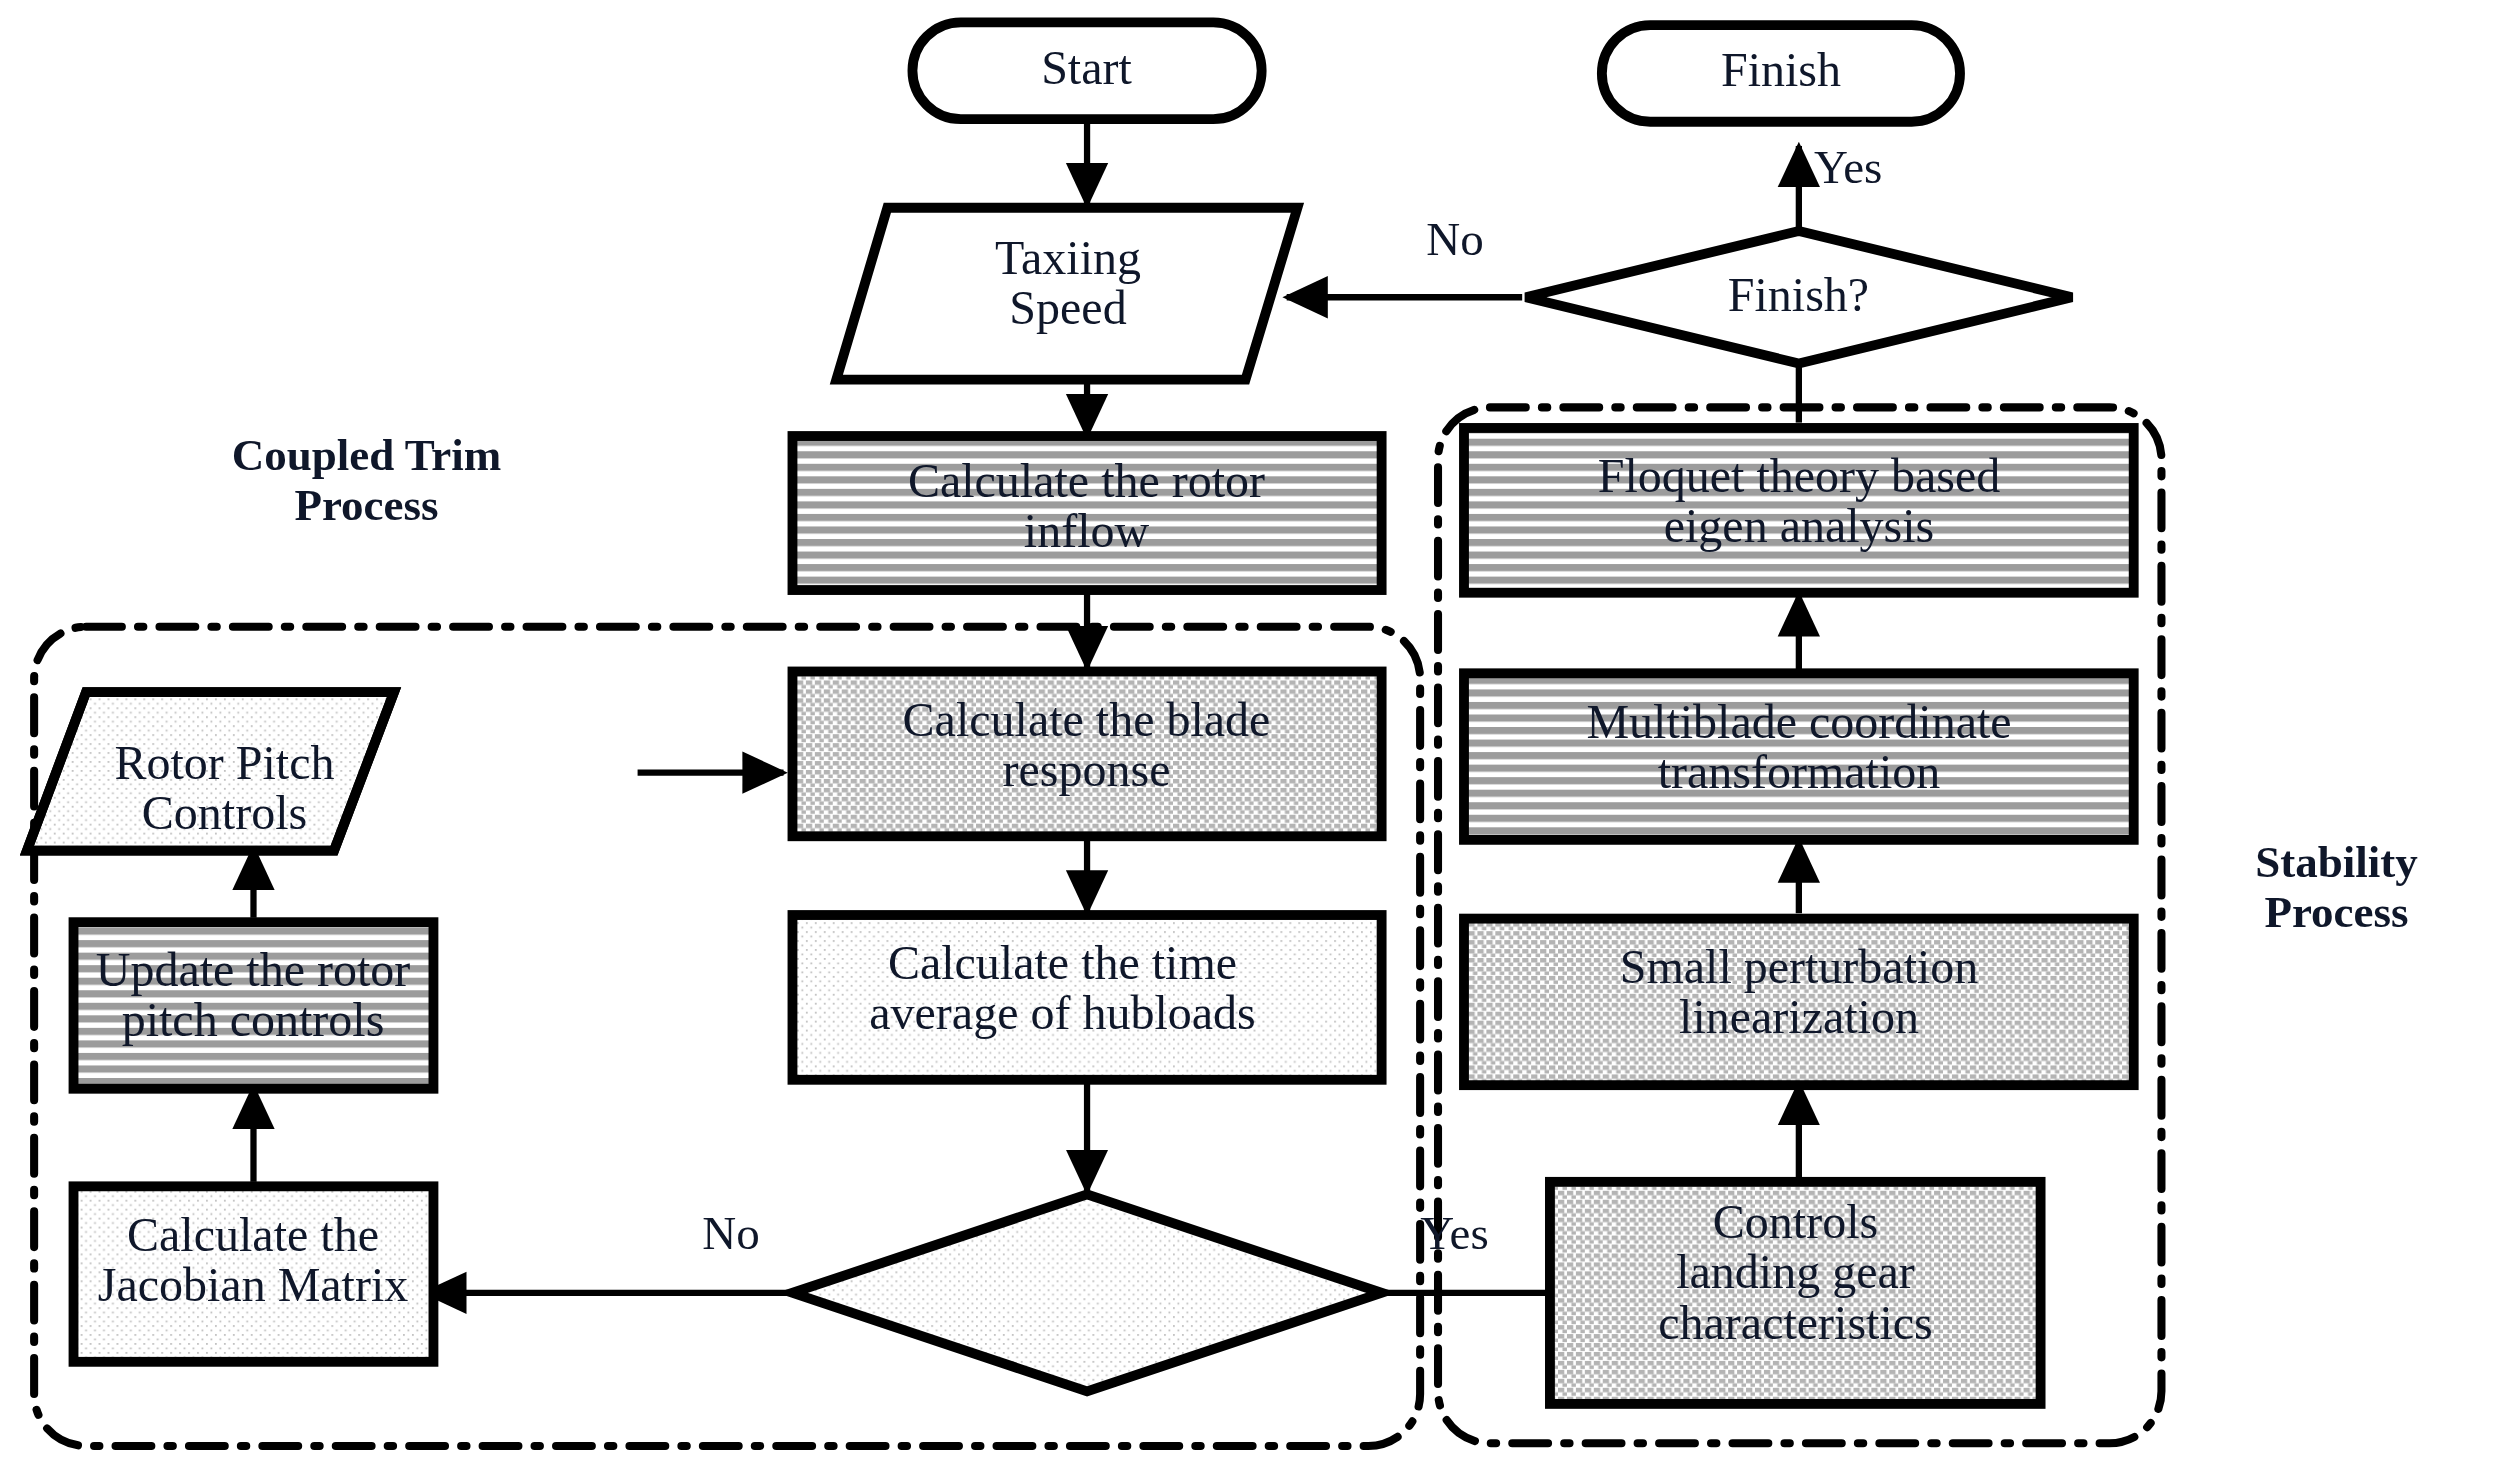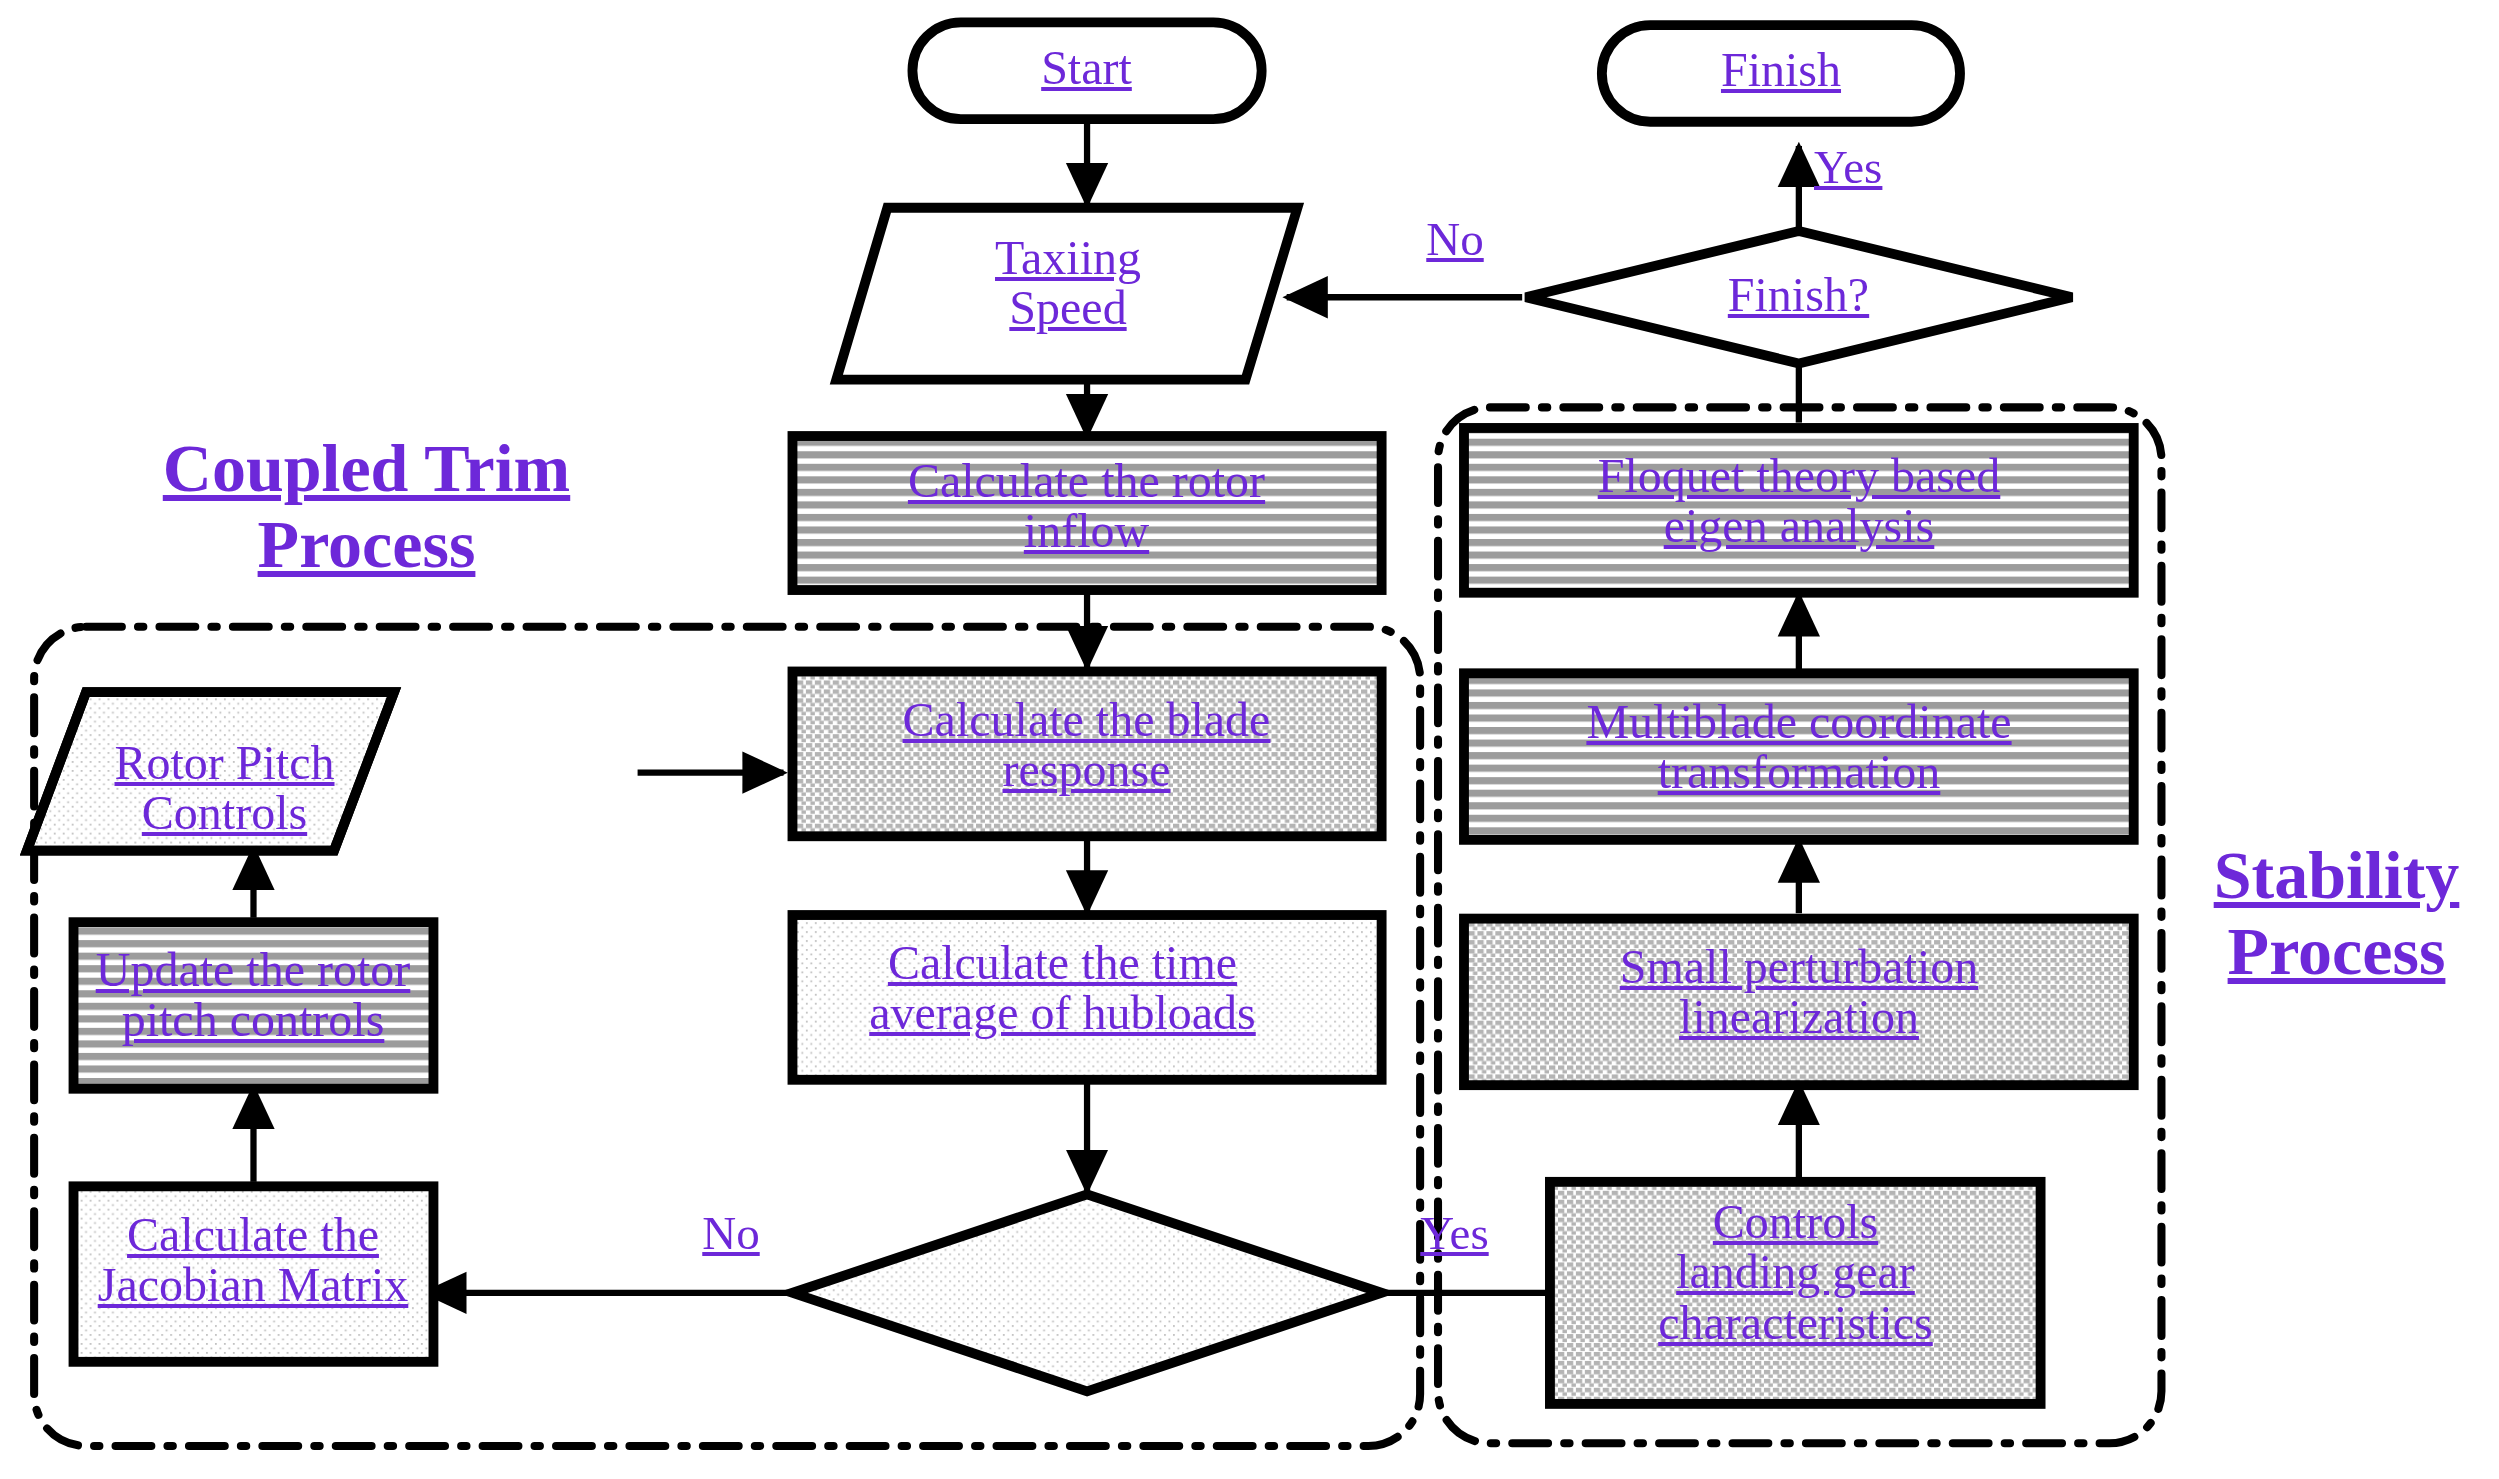--- a/index.html
+++ b/index.html
@@ -1,23 +1,23 @@
 <!DOCTYPE html>
 <html style="font-size:14.3px"><head>
 <meta charset="utf-8">
 <style>
   html,body{margin:0;padding:0;background:#ffffff;}
   body{width:2500px;height:1480px;overflow:hidden;
        font-family:"Liberation Serif","DejaVu Serif",serif;}
   #stage{position:relative;width:2500px;height:1480px;background:#fff;}
   #stage svg{position:absolute;left:0;top:0;}
-  .lbl{position:absolute;color:#6d28d9;line-height:1.05;text-align:center;
-       white-space:pre-line;pointer-events:none;text-decoration:underline;}
+  .lbl{position:absolute;color:#0f172a;line-height:1.05;text-align:center;
+       white-space:pre-line;pointer-events:none;}
   .nodetext{font-size:48px;}
-  .grouptitle{font-weight:bold;font-size:68px;line-height:1.12;}
+  .grouptitle{font-weight:bold;font-size:45px;line-height:1.12;}
   .edgelabel{font-size:47px;}
 </style>
 </head>
 <body>
 
 <div id="stage">
 
   <svg width="2500" height="1480" viewBox="0 0 2792 1653">
     <defs>
       <pattern id="pat-stripes" width="8" height="14" patternUnits="userSpaceOnUse">

